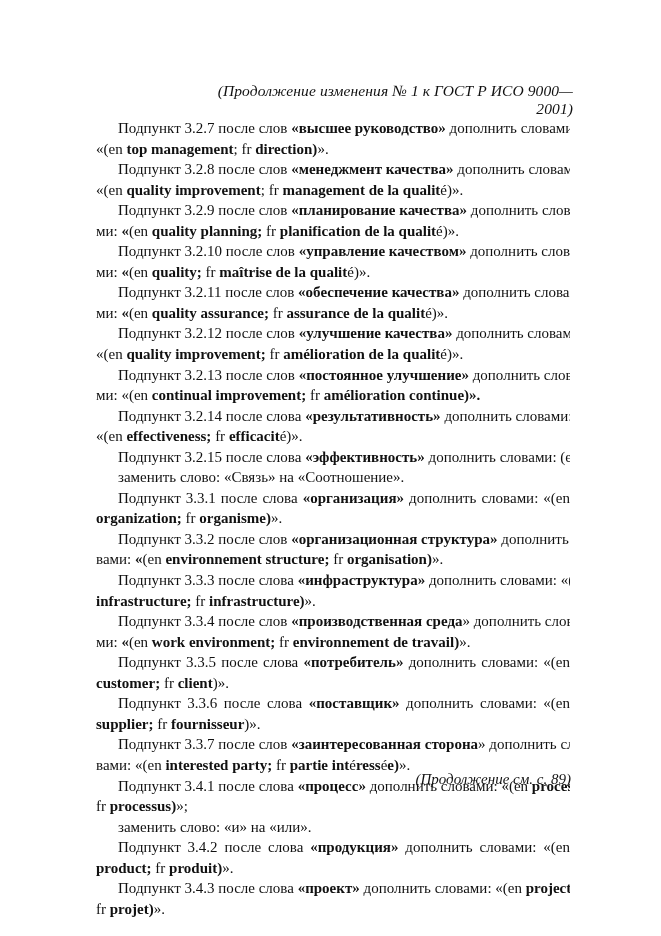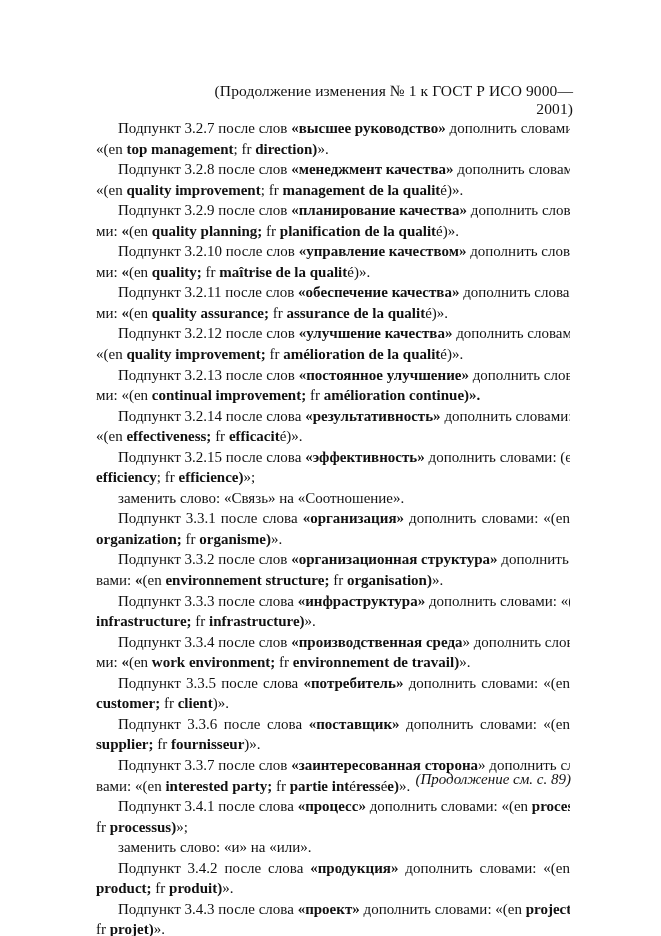--- a/index.html
+++ b/index.html
@@ -3,21 +3,21 @@
 <meta charset="utf-8">
 <style>
   html, body { margin: 0; padding: 0; background: #ffffff; }
   body {
     width: 661px; height: 936px; position: relative; overflow: hidden;
     font-family: "Liberation Serif", "DejaVu Serif", serif;
     color: #111111;
   }
   .header {
     position: absolute; left: 190px; top: 82px; width: 383px;
-    text-align: right; font-size: 15.5px; letter-spacing: 0.1px;
+    text-align: right; font-style: italic; font-size: 15.5px; letter-spacing: 0.1px;
   }
   .content {
     position: absolute; left: 96px; top: 118px; width: 474px;
   }
   .line {
     height: 20.55px; line-height: 20.55px; font-size: 15px;
     white-space: nowrap; text-align: justify; text-align-last: justify;
     overflow: hidden;
   }
   .line.indent { padding-left: 22px; }
@@ -44,21 +44,20 @@
     <div class="line last"><span>ми: </span><span class="b">«</span><span>(en </span><span class="b">quality; </span><span>fr </span><span class="b">maîtrise de la qualit</span><span>é)».</span></div>
     <div class="line indent"><span>Подпункт 3.2.11 после слов </span><span class="b">«обеспечение качества»</span><span> дополнить слова-</span></div>
     <div class="line last"><span>ми: </span><span class="b">«</span><span>(en </span><span class="b">quality assurance;</span><span>  fr </span><span class="b">assurance de la qualit</span><span>é)».</span></div>
     <div class="line indent"><span>Подпункт 3.2.12 после слов </span><span class="b">«улучшение качества»</span><span> дополнить словами:</span></div>
     <div class="line last"><span>«(en </span><span class="b">quality improvement;</span><span> fr </span><span class="b">amélioration de la qualit</span><span>é)».</span></div>
     <div class="line indent"><span>Подпункт 3.2.13 после слов </span><span class="b">«постоянное улучшение»</span><span> дополнить слова-</span></div>
     <div class="line last"><span>ми: «(en </span><span class="b">continual improvement;</span><span> fr </span><span class="b">amélioration continue)».</span></div>
     <div class="line indent"><span>Подпункт 3.2.14 после слова </span><span class="b">«результативность»</span><span> дополнить словами:</span></div>
     <div class="line last"><span>«(en </span><span class="b">effectiveness;</span><span> fr </span><span class="b">efficacit</span><span>é)».</span></div>
     <div class="line indent"><span>Подпункт 3.2.15 после слова </span><span class="b">«эффективность»</span><span> дополнить словами: (en</span></div>
-    <div class="line last"><span class="b">efficiency</span><span>; fr </span><span class="b">efficience)</span><span>»;</span></div>
     <div class="line indent last"><span>заменить слово: «Связь» на «Соотношение».</span></div>
     <div class="line indent"><span>Подпункт 3.3.1 после слова </span><span class="b">«организация»</span><span> дополнить словами: «(en</span></div>
     <div class="line last"><span class="b">organization;</span><span> fr </span><span class="b">organisme)</span><span>».</span></div>
     <div class="line indent"><span>Подпункт 3.3.2 после слов </span><span class="b">«организационная структура»</span><span> дополнить сло-</span></div>
     <div class="line last"><span>вами: </span><span class="b">«</span><span>(en </span><span class="b">environnement structure;</span><span> fr </span><span class="b">organisation)</span><span>».</span></div>
     <div class="line indent"><span>Подпункт 3.3.3 после слова </span><span class="b">«инфраструктура»</span><span> дополнить словами: «(en</span></div>
     <div class="line last"><span class="b">infrastructure;</span><span> fr </span><span class="b">infrastructure)</span><span>».</span></div>
     <div class="line indent"><span>Подпункт 3.3.4 после слов </span><span class="b">«производственная среда</span><span>» дополнить слова-</span></div>
     <div class="line last"><span>ми: </span><span class="b">«</span><span>(en </span><span class="b">work environment;</span><span> fr  </span><span class="b">environnement de travail)</span><span>».</span></div>
     <div class="line indent"><span>Подпункт 3.3.5 после слова </span><span class="b">«потребитель»</span><span> дополнить словами: «(en</span></div>

